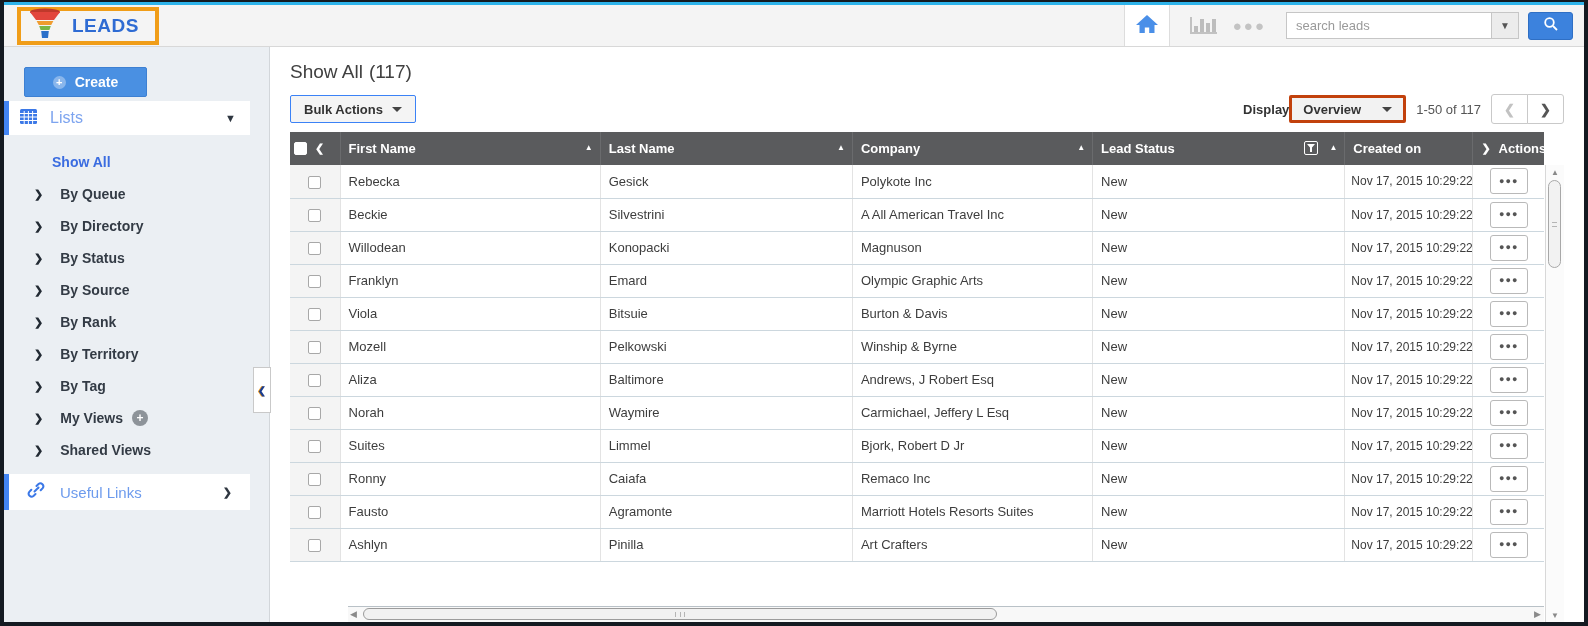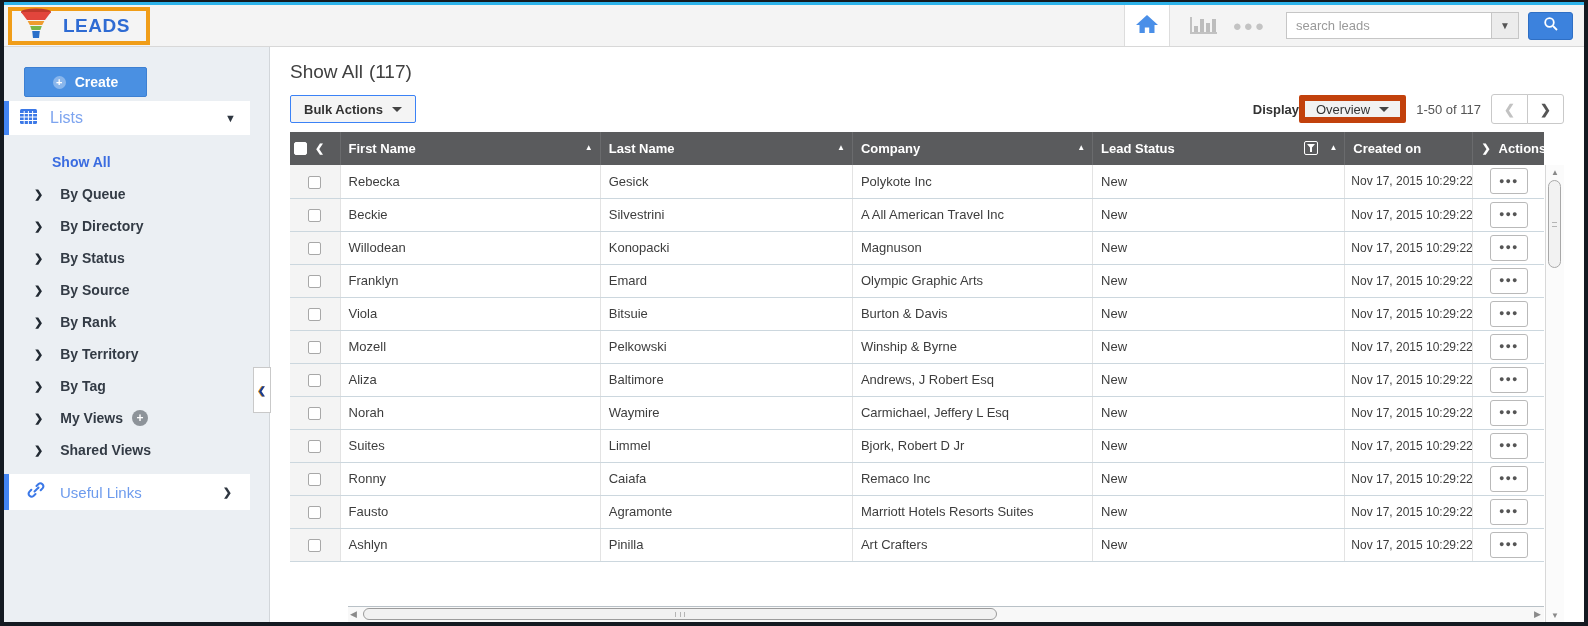--- a/index.html
+++ b/index.html
@@ -9,21 +9,21 @@
   .page {
     width:1588px; height:626px; position:relative; overflow:hidden;
     background:#fff; border:4px solid #141a21; border-top-width:2px;
     display:flex; flex-direction:column;
   }
   .accent-line { height:3px; background:#2eb3ea; flex:0 0 auto; }
 
   
   .topbar { height:42px; background:#f4f4f4; border-bottom:1px solid #d8d8d8;
     display:flex; align-items:center; flex:0 0 auto; }
-  .logo-box { margin-left:4px; border:4px solid #f09d18; height:38px;
+  .logo-box { margin-left:13px; border:4px solid #f09d18; height:38px;
     display:flex; align-items:center; gap:10px; padding:0 16px 0 7px; }
   .logo-text { color:#2e6bd3; font-size:19px; font-weight:bold; letter-spacing:.5px; }
   .topbar-right { margin-left:auto; display:flex; align-items:center; height:100%; }
   .home-btn { width:46px; height:100%; background:#fff; border-left:1px solid #ddd;
     border-right:1px solid #ddd; display:flex; align-items:center; justify-content:center; cursor:pointer; }
   .chart-btn { margin:0 16px 0 20px; display:flex; align-items:flex-end; gap:2px;
     border-left:2px solid #c2c2c2; border-bottom:2px solid #c2c2c2; padding:1px 1px 0 2px; height:17px; }
   .chart-btn i { display:block; width:4px; background:#bdbdbd; }
   .dots-btn { color:#c3c3c3; font-size:15px; letter-spacing:2px; margin-right:20px; cursor:pointer; }
   .search-wrap { display:flex; align-items:stretch; border:1px solid #c6c6c6; background:#fff; height:27px; }
@@ -68,22 +68,22 @@
   .main-title { font-size:19px; color:#404040; }
   .main-title .count { margin-left:6px; }
   .toolbar-row { margin:11px 0 8px 0; display:flex; align-items:center; justify-content:space-between; }
   .bulk-btn { background:#f4f4f4; border:1px solid #3b82f6; border-radius:2px; height:28px; padding:0 13px;
     font-weight:bold; font-size:13px; color:#333; display:flex; align-items:center; gap:9px; cursor:pointer;
     font-family:"Liberation Sans", sans-serif; }
   .caret-down { width:0; height:0; border-left:5px solid transparent; border-right:5px solid transparent;
     border-top:5px solid #444; }
   .display-group { display:flex; align-items:center; }
   .display-label { font-weight:bold; font-size:13px; color:#333; }
-  .overview-btn { border:6px solid #c2410c; background:#f2f2f2; border-radius:2px; height:28px; padding:0 11px;
-    font-weight:normal; font-size:13px; color:#333; display:flex; align-items:center; gap:9px; cursor:pointer;
+  .overview-btn { border:3px solid #c2410c; background:#f2f2f2; border-radius:2px; height:28px; padding:0 11px;
+    font-weight:bold; font-size:13px; color:#333; display:flex; align-items:center; gap:21px; cursor:pointer;
     font-family:"Liberation Sans", sans-serif; }
   .range-text { font-size:13px; color:#555; margin:0 10px; }
   .pager { display:flex; }
   .pager-btn { width:37px; height:30px; background:#fff; border:1px solid #c9c9c9; cursor:pointer;
     display:flex; align-items:center; justify-content:center; font-size:13px; font-weight:bold; }
   .pager-btn.prev { border-radius:3px 0 0 3px; color:#c2c2c2; }
   .pager-btn.next { border-radius:0 3px 3px 0; margin-left:-1px; color:#555; }
 
   
   .table-zone { flex:1; min-height:0; position:relative; }

